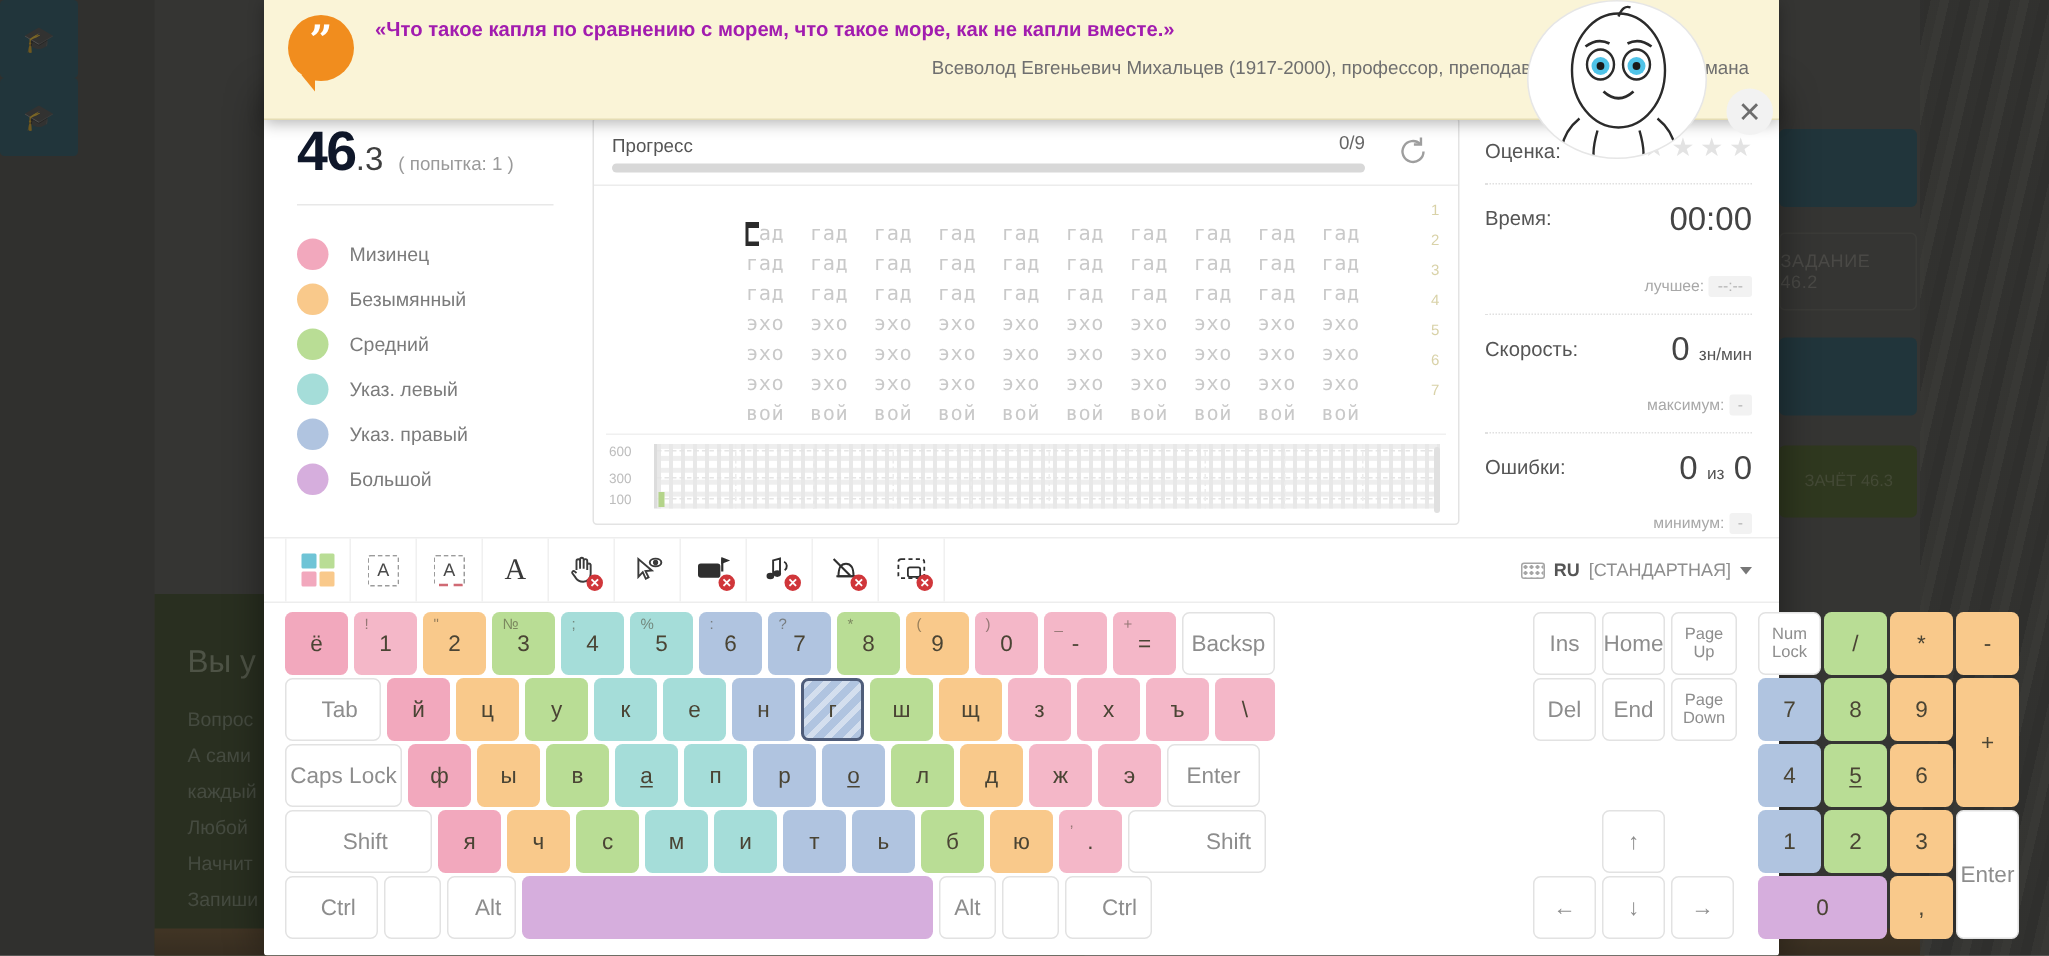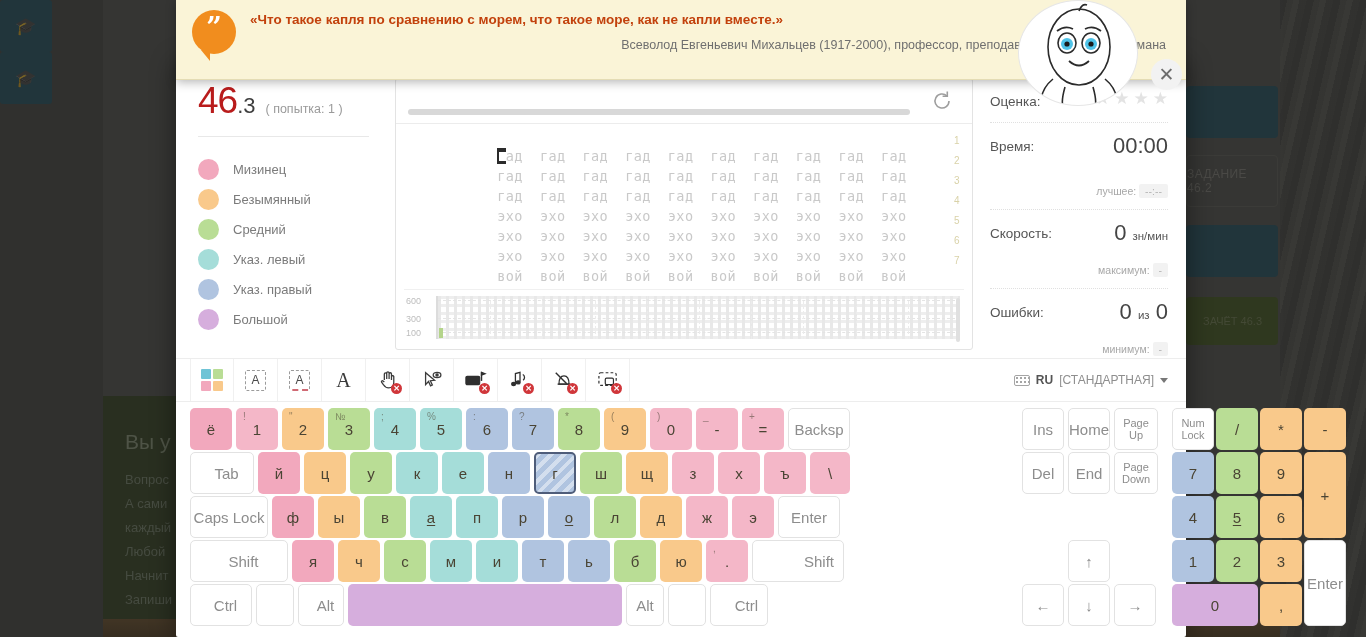--- a/index.html
+++ b/index.html
@@ -71,21 +71,21 @@
   }
   .quote-bubble:after {
     content:""; position:absolute; left: 9px; bottom: -7px;
     border-left: 9px solid transparent; border-right: 0 solid transparent;
     border-top: 11px solid #f18d1e;
   }
   .quote-mark { color:#fff; font-size: 27px; line-height: 1; font-weight: bold;
     font-family: "DejaVu Serif", serif; margin-top: -9px; }
   .quote-text {
     position:absolute; left: 74px; top: 10px; right: 20px;
-    font-size: 13.5px; font-weight: bold; color:#c2410c; line-height: 20px;
+    font-size: 13.5px; font-weight: bold; color:#a21caf; line-height: 20px;
   }
   .quote-author {
     position:absolute; left: 74px; top: 38px; right: 20px; text-align: right;
     font-size: 12.5px; color:#6f6f6f;
   }
   .quote-tail {
     position:absolute; right: 0px; top: 34px; width: 0; height: 0;
     border-top: 10px solid transparent; border-bottom: 10px solid transparent;
     border-left: 16px solid #faf4d7;
   }
@@ -100,21 +100,21 @@
   .close-btn {
     position: absolute; left: 1151px; top: 59px; width: 31px; height: 31px;
     border-radius: 50%; background: #f2f2f2;
     display:flex; align-items:center; justify-content:center;
     color:#6d6d6d; font-size: 19px; cursor: pointer;
   }
 
   
   .left-col { position:absolute; left: 0; top: 18px; width: 215px; }
   .score { padding: 0 0 0 22px; display:flex; align-items:baseline; }
-  .score-main { font-size: 37px; color:#b91c1c; font-weight: 400; letter-spacing:-1px;}
+  .score-main { font-size: 37px; color:#0f172a; font-weight: 700; letter-spacing:-1px;}
   .score-sub { font-size: 22px; color:#3f3f3f; font-weight: 300; }
   .score-try { font-size: 12.5px; color:#9a9a9a; margin-left: 10px; }
   .divider { margin: 14px 22px 0 22px; border-top: 1px solid #e8e8e8; }
   .legend { margin-top: 17px; padding-left: 22px; }
   .legend-row { display:flex; align-items:center; height: 30px; }
   .legend-dot { width: 21px; height: 21px; border-radius: 50%; }
   .legend-label { margin-left: 14px; font-size: 13px; color:#7b7b7b; }
 
   
   .typing-panel {
@@ -338,20 +338,24 @@
           <span class="legend-label">Указ. правый</span>
         </div>
         <div class="legend-row">
           <span class="legend-dot" style="background:#d6aedd"></span>
           <span class="legend-label">Большой</span>
         </div>
       </div>
     </div>
 
     <div class="typing-panel">
+      <div class="progress-head">
+        <span class="progress-label">Прогресс</span>
+        <span class="progress-count">0/9</span>
+      </div>
       <div class="progress-bar">
         <div class="progress-fill" style="width: 0%;"></div>
       </div>
       <div class="reload-btn">
         <svg width="24" height="24" viewBox="0 0 24 24" fill="none" stroke="#9e9e9e" stroke-width="1.6">
           <path d="M19 12a7 7 0 1 1-2.1-5"></path>
             <polyline points="17.3,2.6 17.3,7.3 12.6,7.3"></polyline>
         </svg>
       </div>
 

